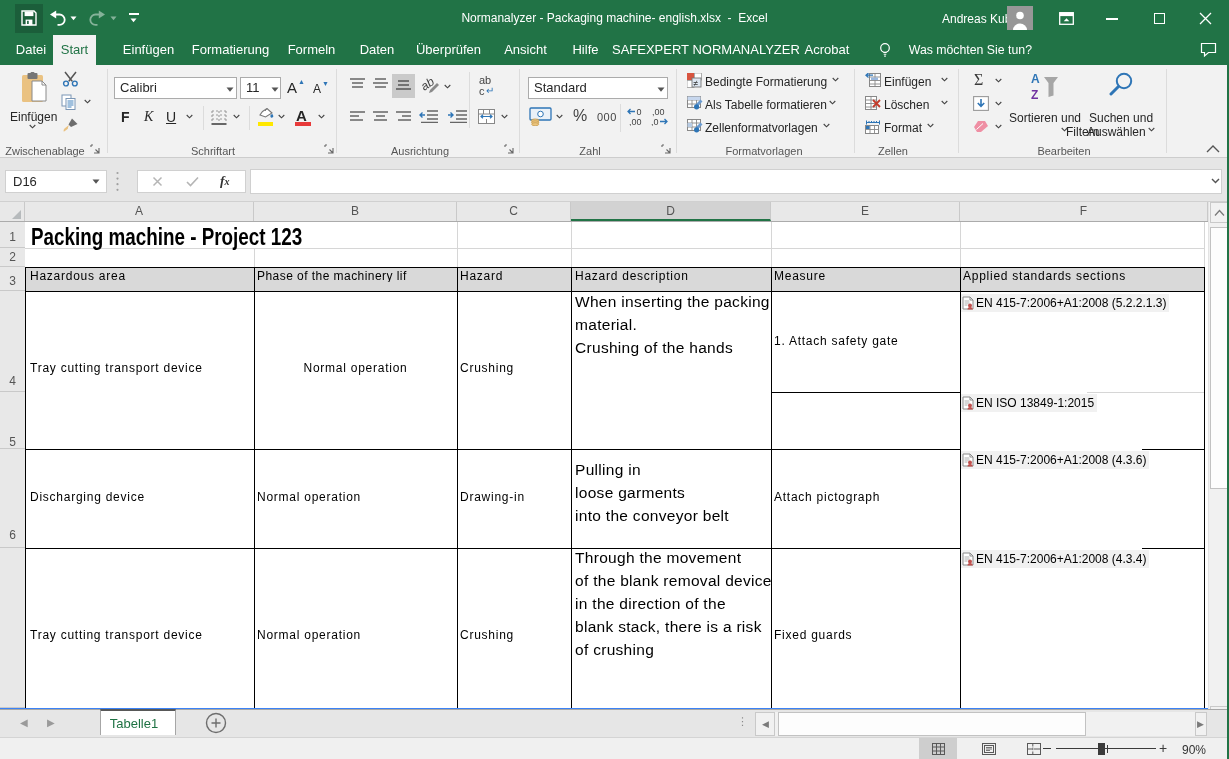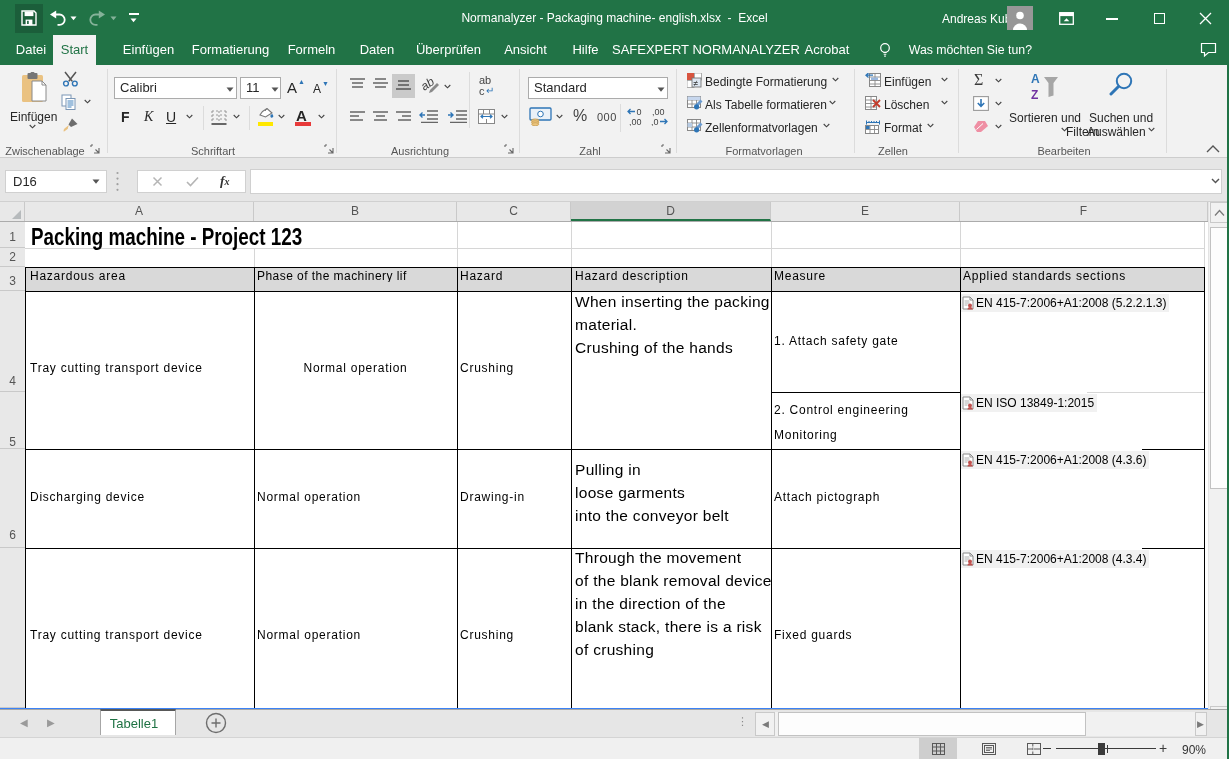--- a/index.html
+++ b/index.html
@@ -598,21 +598,20 @@
  <div class="ct t" style="left:257px;top:68px;width:200px;overflow:hidden;letter-spacing:.45px;">Phase of the machinery lif</div>
  <div class="ct t" style="left:460px;top:68px;">Hazard</div>
  <div class="ct t" style="left:575px;top:68px;">Hazard description</div>
  <div class="ct t" style="left:774px;top:68px;">Measure</div>
  <div class="ct t" style="left:963px;top:68px;">Applied standards sections</div>
  <div class="ct t" style="left:30px;top:160px;">Tray cutting transport device</div>
  <div class="ct t" style="left:254px;top:160px;width:203px;text-align:center;">Normal operation</div>
  <div class="ct t" style="left:460px;top:160px;">Crushing</div>
  <div class="ctd" style="left:575px;top:88px;">When inserting the packing<br>material.<br>Crushing of the hands</div>
  <div class="ct t" style="left:774px;top:133px;">1. Attach safety gate</div>
- <div class="ct" style="left:774px;top:196px;line-height:24.5px;white-space:nowrap;">2. Control engineering<br>Monitoring</div>
  <div class="ct t" style="left:30px;top:289px;">Discharging device</div>
  <div class="ct t" style="left:257px;top:289px;">Normal operation</div>
  <div class="ct t" style="left:460px;top:289px;">Drawing-in</div>
  <div class="ctd" style="left:575px;top:256px;">Pulling in<br>loose garments<br>into the conveyor belt</div>
  <div class="ct t" style="left:774px;top:289px;">Attach pictograph</div>
  <div class="ct t" style="left:30px;top:427px;">Tray cutting transport device</div>
  <div class="ct t" style="left:257px;top:427px;">Normal operation</div>
  <div class="ct t" style="left:460px;top:427px;">Crushing</div>
  <div class="ctd" style="left:575px;top:344px;">Through the movement<br>of the blank removal device<br>in the direction of the<br>blank stack, there is a risk<br>of crushing</div>
  <div class="ct t" style="left:774px;top:427px;">Fixed guards</div>

